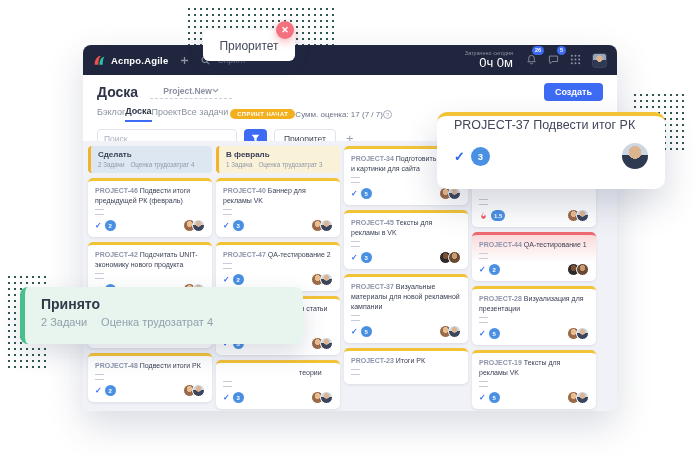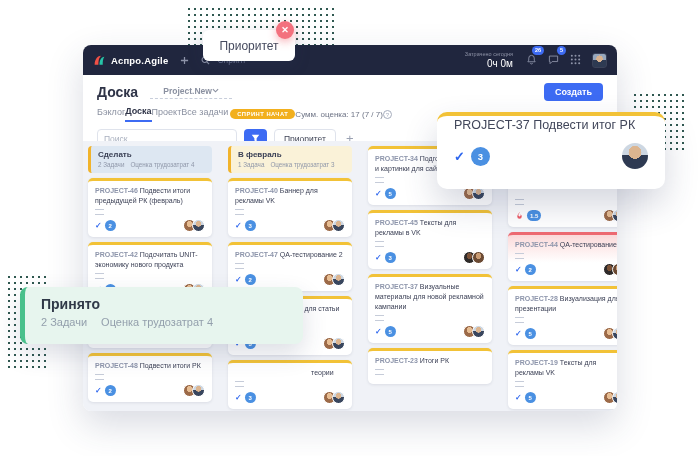--- a/index.html
+++ b/index.html
@@ -22,21 +22,21 @@
 
   
   .topbar { height:30px; background:#20263e; display:flex; align-items:center; padding:0 10px;text-align:right; }
   .logo { display:flex; align-items:center; gap:5px; }
   .app-name { color:#fff; font-size:9.5px; font-weight:700; letter-spacing:.2px; }
   .tb-ic { display:grid; place-items:center; margin-left:12px; }
   .tb-search-text { color:#6d7590; font-size:8.5px; margin-left:7px; }
   .tb-right { margin-left:auto; display:flex; align-items:center; gap:11px; }
   .time { line-height:1.1; margin-right:2px; }
   .time-label { font-size:5.5px; color:#8b90a4; }
-  .time-value { font-size:10px; color:#fff;padding-left:48px; }
+  .time-value { font-size:13px; color:#fff;padding-left:48px; }
   .tb-badge-wrap { position:relative; }
   .tb-badge { position:absolute; top:-5px; right:-7px; background:#3d6bf3; color:#fff;
     font-size:5.5px; font-weight:700; border-radius:6px; padding:1px 3px; line-height:1.2; }
   .tb-avatar { width:15px; height:15px; border-radius:3px; border:1px solid #3a4158;
     background: radial-gradient(circle at 50% 36%, #d9b28f 0 30%, transparent 31%),
                 linear-gradient(180deg,#96a7bd 0 45%, #2e3a52 46%); }
 
   
   .title-row { display:flex; align-items:center; padding:8px 14px 2px; gap:12px; }
   .page-title { font-size:14px; font-weight:600; color:#2e3347; }
@@ -62,21 +62,21 @@
     font-size:8.5px; padding:0 6px; color:#3f4456; font-family:inherit; outline:none; }
   .search-input::placeholder { color:#a9b0bf; }
   .filter-btn { width:23px; height:19px; background:#3d6bf3; border:none; border-radius:4px;
     display:grid; place-items:center; }
   .chip { height:19px; border:1px solid #dfe3ec; background:#fff; border-radius:4px;
     font-size:8.5px; color:#3f4456; display:flex; align-items:center; padding:0 9px; }
   .add-btn { color:#9aa1b2; font-size:13px; margin-left:3px; line-height:1; background:none; border:none; }
 
   
   .board { position:absolute; left:0; right:0; top:96px; bottom:0; background:#f0f2f7;
-    display:flex; gap:16px; padding:5px; align-items:flex-start; }
+    display:flex; gap:4px; padding:5px; align-items:flex-start; }
   .col { width:124px; flex:none; }
   .col-head { border-radius:4px; border-left:3px solid #f1b32b; padding:4px 7px 5px; margin-bottom:5px; }
   .theme-blue   { background:#dde7f2; }
   .theme-yellow { background:#faf2d8; }
   .theme-purple { background:#eae4f6; }
   .theme-green  { background:#e4f4ec; border-left-color:#4ac08a; }
   .col-name { font-size:8px; font-weight:700; color:#3b4156; }
   .col-sub { font-size:6.3px; color:#8f97a9; margin-top:2px; display:flex; gap:6px; }
 
   .card { background:#fff; border-radius:5px; border-top:3px solid #f2c237; padding:5px 7px;

